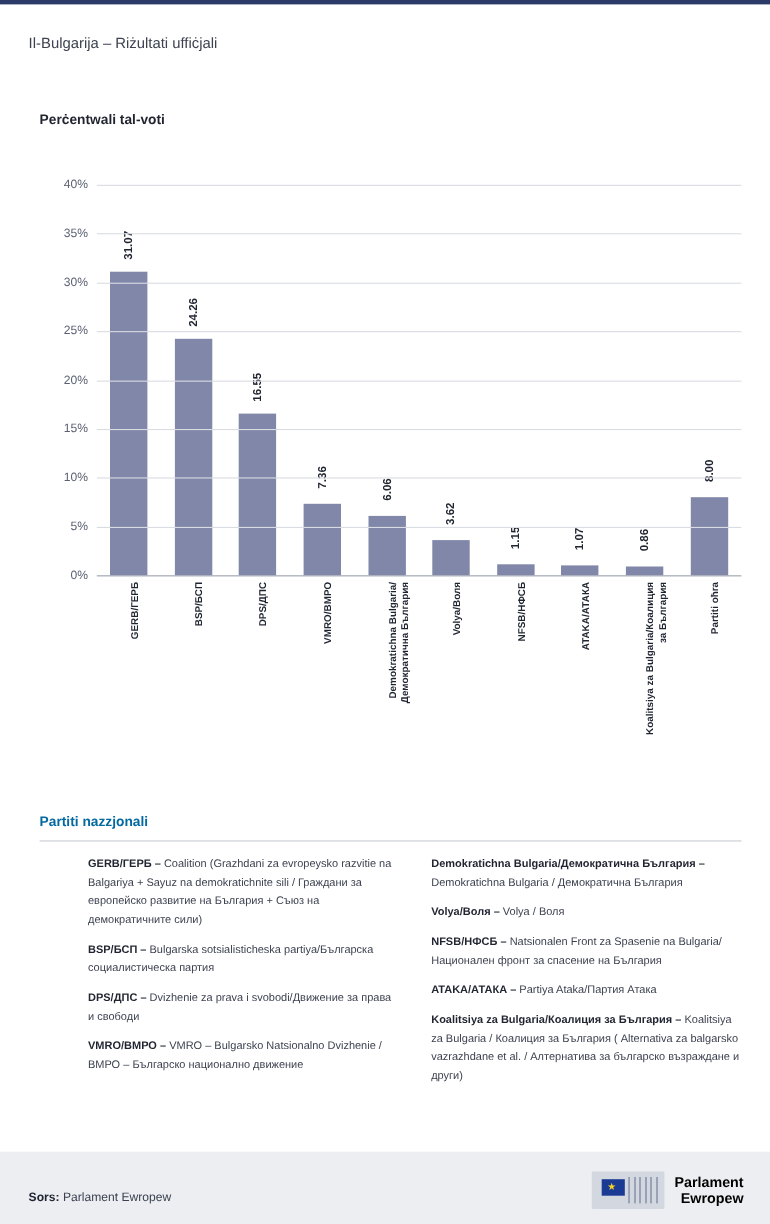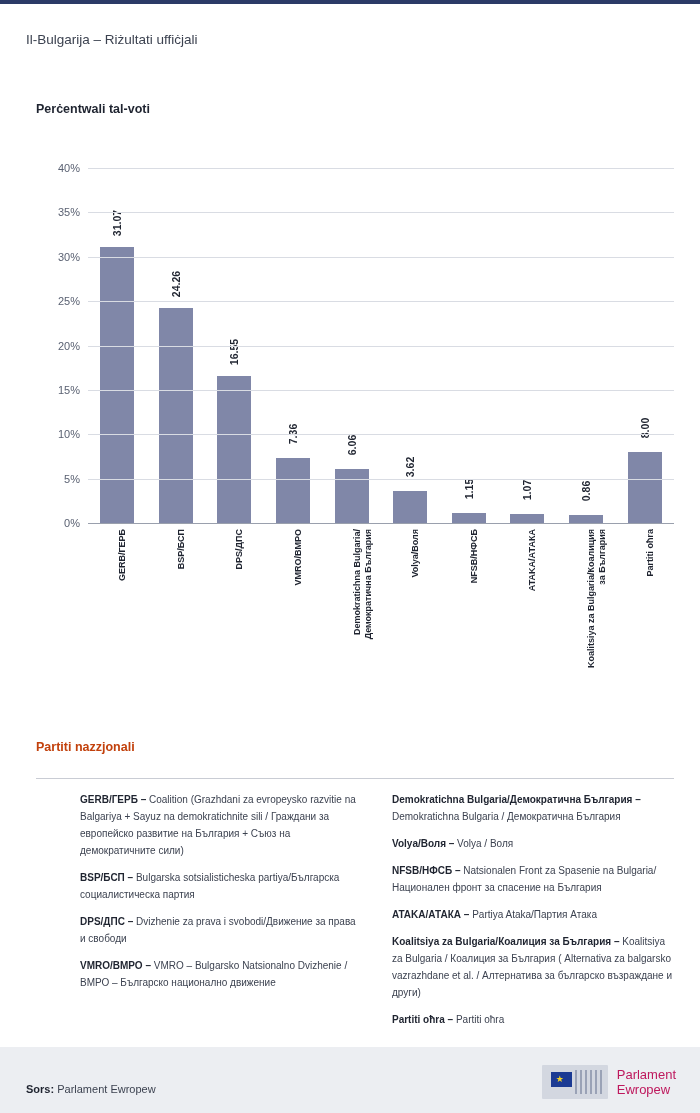--- a/index.html
+++ b/index.html
@@ -130,22 +130,22 @@
   
   .parties {
     position: absolute;
     left: 36px;
     top: 740px;
     width: 638px;
   }
   .parties-title {
     font-size: 12.5px;
     font-weight: bold;
-    color: #c2410c;
-    margin-bottom: 24px;
+    color: #0369a1;
+    margin-bottom: 10px;
   }
   .parties-rule {
     height: 1px;
     background: #c9ccd4;
     margin-bottom: 12px;
   }
   .parties-cols {
     column-count: 2;
     column-gap: 30px;
     font-size: 10px;
@@ -201,23 +201,24 @@
     line-height: 15px;
   }
   .brand-mark .bars-g {
     position: absolute;
     right: 5px; top: 5px; bottom: 5px;
     width: 28px;
     background: repeating-linear-gradient(to right, #9aa2b6 0 2px, transparent 2px 5px);
   }
   .brand-text {
     font-size: 13px;
-    font-weight: normal;
-    color: #be185d;
+    font-weight: bold;
+    color: #000000;
     line-height: 15px;
+    text-align: right;
   }
 </style>
 </head>
 <body>
 
 <div id="page">
   <div class="top-rule"></div>
 
   <div class="header">
     <div class="subtitle">Il-Bulgarija – Riżultati uffiċjali</div>
@@ -315,21 +316,20 @@
     <div class="parties-cols" id="parties-cols">
         <div class="party"><b>GERB/ГЕРБ – </b><span>Coalition (Grazhdani za evropeysko razvitie na Balgariya + Sayuz na demokratichnite sili / Граждани за европейско развитие на България + Съюз на демократичните сили)</span></div>
         <div class="party"><b>BSP/БСП – </b><span>Bulgarska sotsialisticheska partiya/Българска социалистическа партия</span></div>
         <div class="party"><b>DPS/ДПС – </b><span>Dvizhenie za prava i svobodi/Движение за права и свободи</span></div>
         <div class="party"><b>VMRO/ВМРО – </b><span>VMRO – Bulgarsko Natsionalno Dvizhenie / ВМРО – Българско национално движение</span></div>
         <div class="party"><b>Demokratichna Bulgaria/Демократична България – </b><span>Demokratichna Bulgaria / Демократична България</span></div>
         <div class="party"><b>Volya/Воля – </b><span>Volya / Воля</span></div>
         <div class="party"><b>NFSB/НФСБ – </b><span>Natsionalen Front za Spasenie na Bulgaria/Национален фронт за спасение на България</span></div>
         <div class="party"><b>ATAKA/АТАКА – </b><span>Partiya Ataka/Партия Атака</span></div>
         <div class="party"><b>Koalitsiya za Bulgaria/Коалиция за България – </b><span>Koalitsiya za Bulgaria / Коалиция за България ( Alternativa za balgarsko vazrazhdane et al. / Алтернатива за българско възраждане и други)</span></div>
-        <div class="party"><b>Partiti oħra – </b><span>Partiti oħra</span></div>
       </div>
   </div>
 
   <div class="footer-bar"></div>
   <div class="source">
     <b>Sors:</b>
     <span>Parlament Ewropew</span>
   </div>
   <div class="brand">
     <div class="brand-mark">

